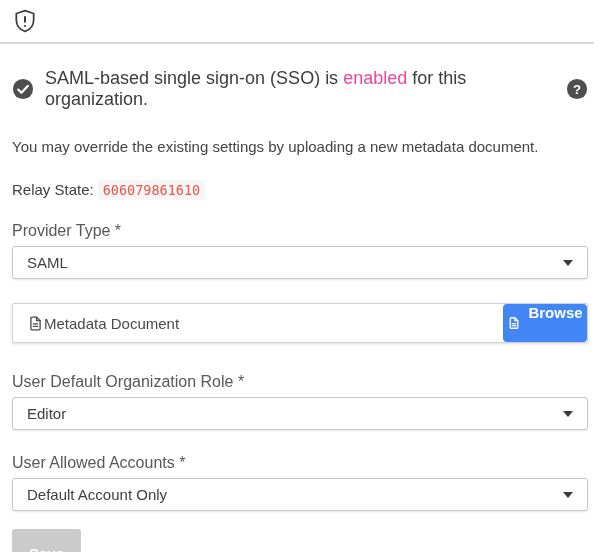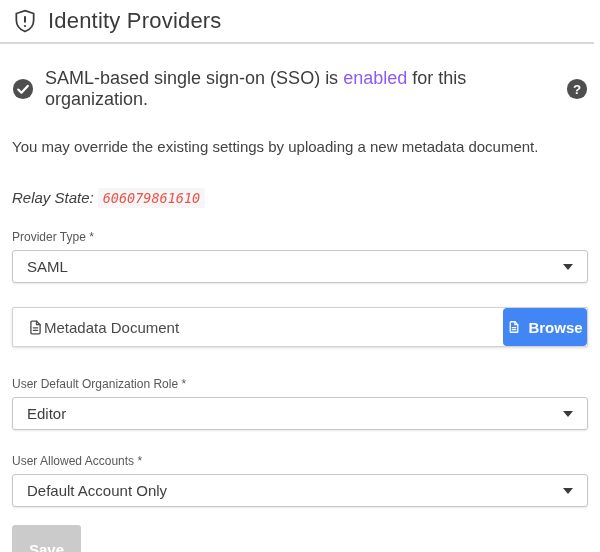--- a/index.html
+++ b/index.html
@@ -30,54 +30,53 @@
   .icon { display: inline-flex; align-items: center; justify-content: center; flex: 0 0 auto; }
 
   
   .status-row {
     margin: 24px 12px 0 12px;
     display: flex;
     align-items: center;
     gap: 11px;
   }
   .status-text { font-size: 18px; color: #3d3d3d; }
-  .status-highlight { color: #8b5cf6; margin: 11px 5px; }
+  .status-highlight { color: #ec4899; margin: 11px 5px; }
   .help-icon { margin-left: auto; cursor: pointer; }
 
   
   .description {
     margin: 28px 12px 0 12px;
     font-size: 15px;
     color: #444444;
   }
 
   
   .relay-row {
-    margin: 34px 12px 0 12px;
+    margin: 26px 12px 0 12px;
     font-size: 15px;
     color: #404040;
-    font-style: italic;
   }
   .relay-code {
     font-family: "DejaVu Sans Mono", "Liberation Mono", monospace;
     font-size: 13.5px;
     color: #e8564a;
     background: #f7f5f5;
     padding: 2px 5px;
     border-radius: 2px;
     margin-left: 4px;
   }
 
   
   .form-group { margin: 24px 12px 0 12px; }
   .form-group.g2 { margin-top: 30px; }
   .form-group.g3 { }
   .field-label {
     display: block;
-    font-size: 12px;
+    font-size: 16px;
     color: #585858;
     margin-bottom: 6px;
   }
   .select-box {
     height: 33px;
     background: #ffffff;
     border: 1px solid #c7c7c7;
     border-radius: 3px;
     box-shadow: 0 1px 2px rgba(0,0,0,.09);
     display: flex;
@@ -115,21 +114,20 @@
     right: 0; top: 0; bottom: 0;
     width: 84px;
     background: #4286f5;
     border: none;
     border-radius: 4px;
     color: #ffffff;
     font-family: inherit;
     font-size: 15px;
     font-weight: 700;
     display: flex;
-    align-items: center;
     justify-content: center;
     gap: 7px;
     cursor: pointer;
   }
 
   
   .save-btn {
     margin: 18px 0 0 12px;
     height: 31px;
     padding: 16px 17px;
@@ -150,21 +148,20 @@
 
 
 <div class="header">
   <span class="icon">
     <svg width="26" height="26" viewBox="0 0 24 24" fill="none" stroke="#3b3b3b" stroke-width="1.6">
       <path d="M12 2.4 L20 5.1 V11 C20 16.2 16.6 19.9 12 21.7 C7.4 19.9 4 16.2 4 11 V5.1 Z"></path>
       <line x1="12" y1="7.6" x2="12" y2="13.4" stroke-width="1.9"></line>
       <circle cx="12" cy="16.6" r="1" fill="#3b3b3b" stroke="none"></circle>
     </svg>
   </span>
-  <span class="title">Identity Providers</span>
 </div>
 
 
 <div class="status-row">
   <span class="icon">
     <svg width="22" height="22" viewBox="0 0 24 24">
       <circle cx="12" cy="12" r="11" fill="#4e4e4e"></circle>
       <path d="M6.8 12.6 L10.3 16 L17.2 8.6" stroke="#ffffff" stroke-width="2.4" fill="none" stroke-linecap="round" stroke-linejoin="round"></path>
     </svg>
   </span>

